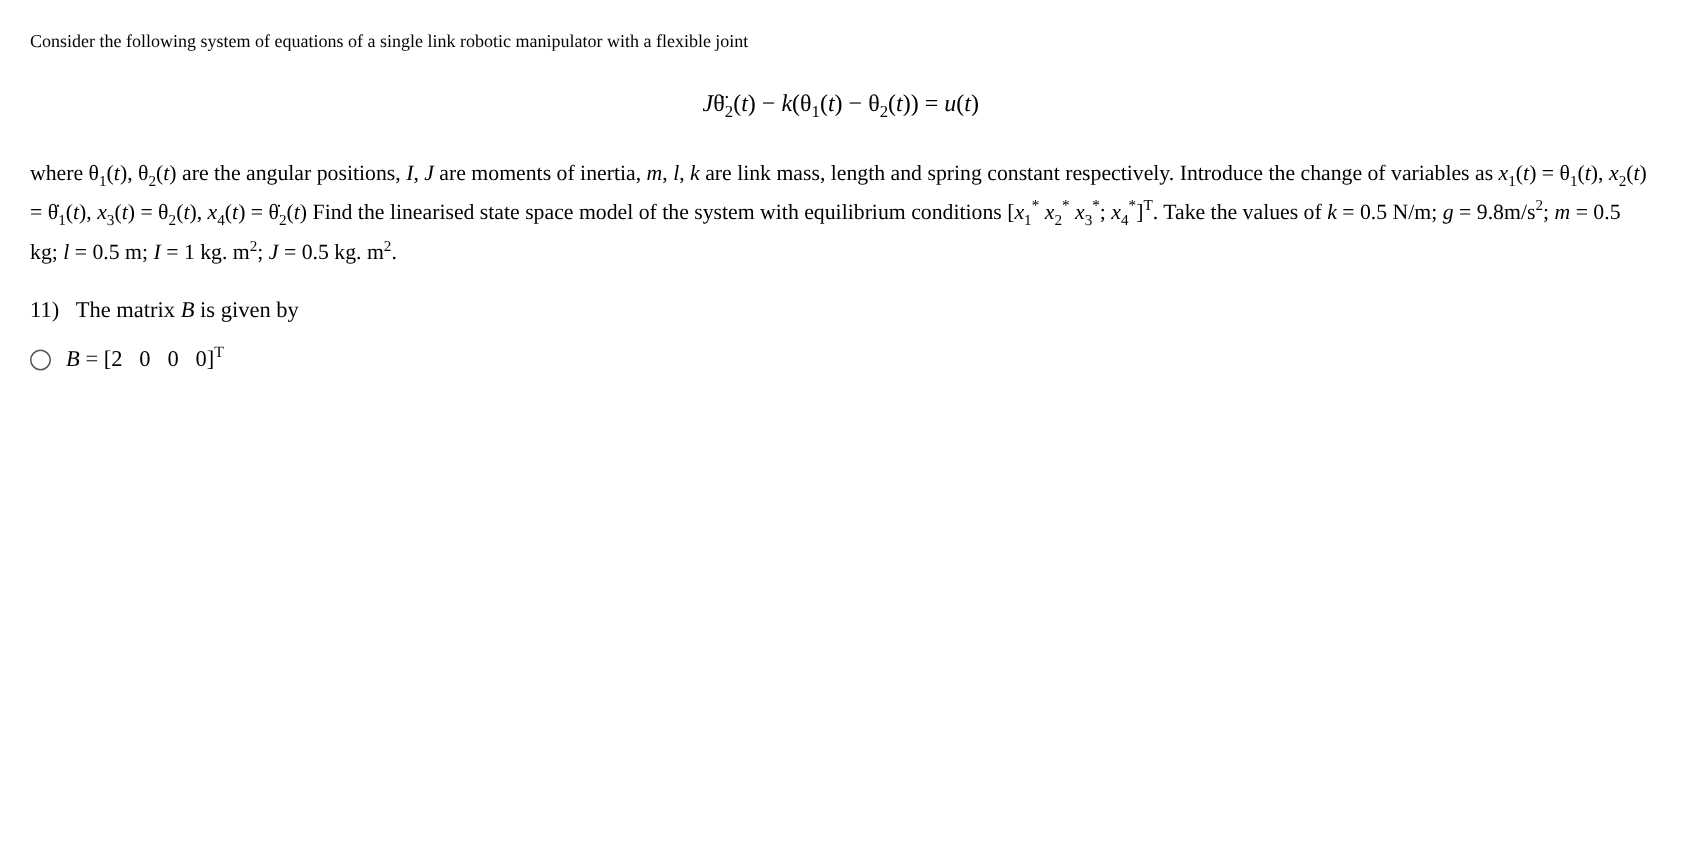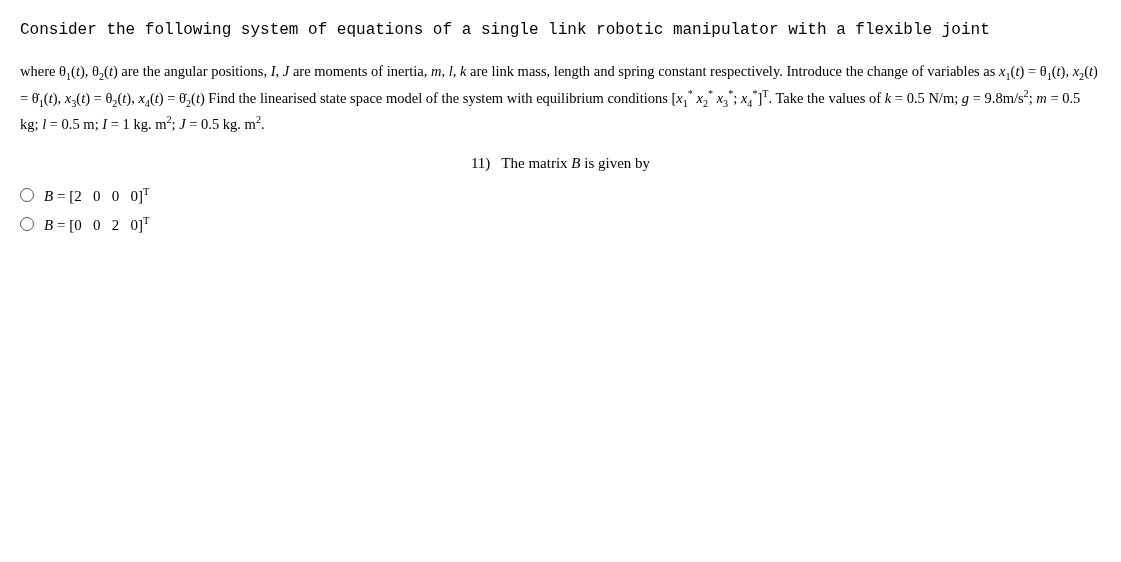--- a/index.html
+++ b/index.html
@@ -10,42 +10,40 @@
     body {
       background: #ffffff;
       font-family: "Times New Roman", Times, serif;
       font-size: 15px;
       color: #000000;
       width: 1121px;
       min-height: 562px;
       padding: 18px 20px;
     }
     .intro-text {
-      font-size: 16px;
+      font-size: 12px;
       line-height: 1.5;
       margin-bottom: 16px;
-      font-family: Liberation Mono, monospace;
     }
     .equations-block {
       text-align: center;
       margin: 18px 0 18px 0;
       font-size: 16px;
       line-height: 2.0;
     }
     .equation-line {
       display: block;
     }
     .description-text {
       font-size: 14.5px;
       line-height: 1.65;
       margin-bottom: 16px;
     }
     .question-block {
       margin-top: 18px;
-      text-align: center;
     }
     .question-title {
       font-size: 15px;
       margin-bottom: 14px;
     }
     .option-row {
       display: flex;
       align-items: center;
       margin-bottom: 10px;
       gap: 10px;
@@ -65,20 +63,23 @@
     sup, sub {
       font-size: 0.7em;
     }
   </style>
 </head>
 <body>
 
 <p class="intro-text">Consider the following system of equations of a single link robotic manipulator with a flexible joint</p>
 
 <div class="equations-block">
+  <span class="equation-line">
+    <i>J</i><span style="font-style:normal;">θ̈</span><sub>2</sub>(<i>t</i>) − <i>k</i>(θ<sub>1</sub>(<i>t</i>) − θ<sub>2</sub>(<i>t</i>)) = <i>u</i>(<i>t</i>)
+  </span>
 </div>
 
 <p class="description-text">
   where θ<sub>1</sub>(<i>t</i>), θ<sub>2</sub>(<i>t</i>) are the angular positions, <i>I</i>, <i>J</i> are moments of inertia, <i>m</i>, <i>l</i>, <i>k</i> are link mass, length and spring constant respectively. Introduce the change
   of variables as <i>x</i><sub>1</sub>(<i>t</i>) = θ<sub>1</sub>(<i>t</i>), <i>x</i><sub>2</sub>(<i>t</i>) = θ̇<sub>1</sub>(<i>t</i>), <i>x</i><sub>3</sub>(<i>t</i>) = θ<sub>2</sub>(<i>t</i>), <i>x</i><sub>4</sub>(<i>t</i>) = θ̇<sub>2</sub>(<i>t</i>) Find the linearised state space model of the system with equilibrium conditions
   [<i>x</i><sub>1</sub><sup>*</sup> <i>x</i><sub>2</sub><sup>*</sup> <i>x</i><sub>3</sub><sup>*</sup>; <i>x</i><sub>4</sub><sup>*</sup>]<sup>T</sup>. Take the values of <i>k</i> = 0.5 N/m; <i>g</i> = 9.8m/s<sup>2</sup>; <i>m</i> = 0.5 kg; <i>l</i> = 0.5 m; <i>I</i> = 1 kg. m<sup>2</sup>; <i>J</i> = 0.5 kg. m<sup>2</sup>.
 </p>
 
 <div class="question-block">
   <div class="question-title">
@@ -87,20 +88,14 @@
   </div>
 
   <div class="option-row">
     <span class="radio-circle"></span>
     <span class="option-formula">
       <i>B</i> = [2 &nbsp; 0 &nbsp; 0 &nbsp; 0]<sup>T</sup>
     </span>
   </div>
 
 
-  <div class="option-row">
-    <span class="radio-circle"></span>
-    <span class="option-formula">
-      <i>B</i> = [0 &nbsp; 0 &nbsp; 2 &nbsp; 0]<sup>T</sup>
-    </span>
-  </div>
 
 </div>
 
 </body></html>

